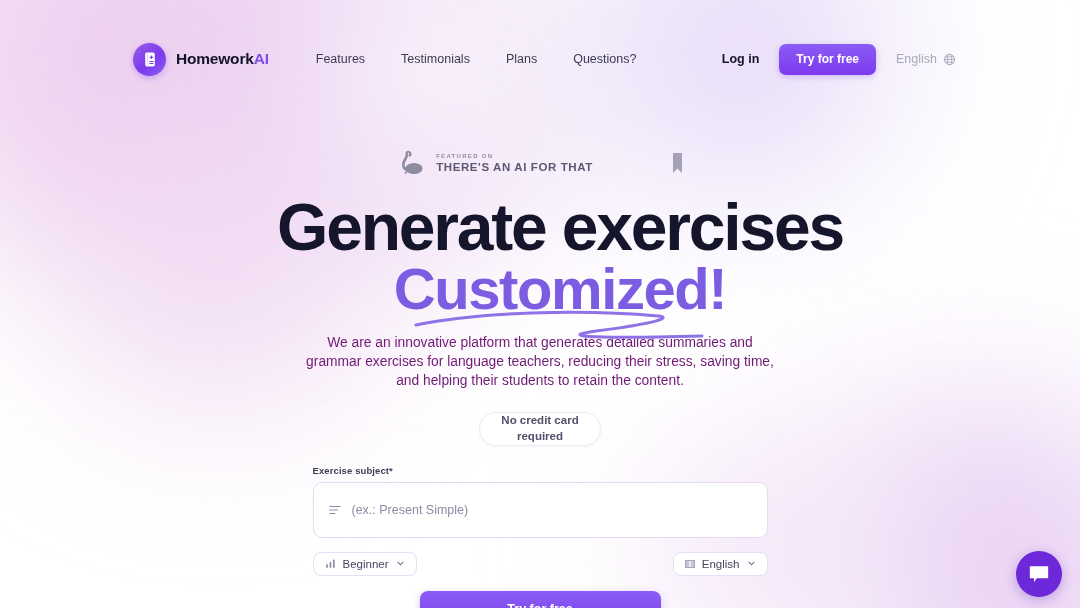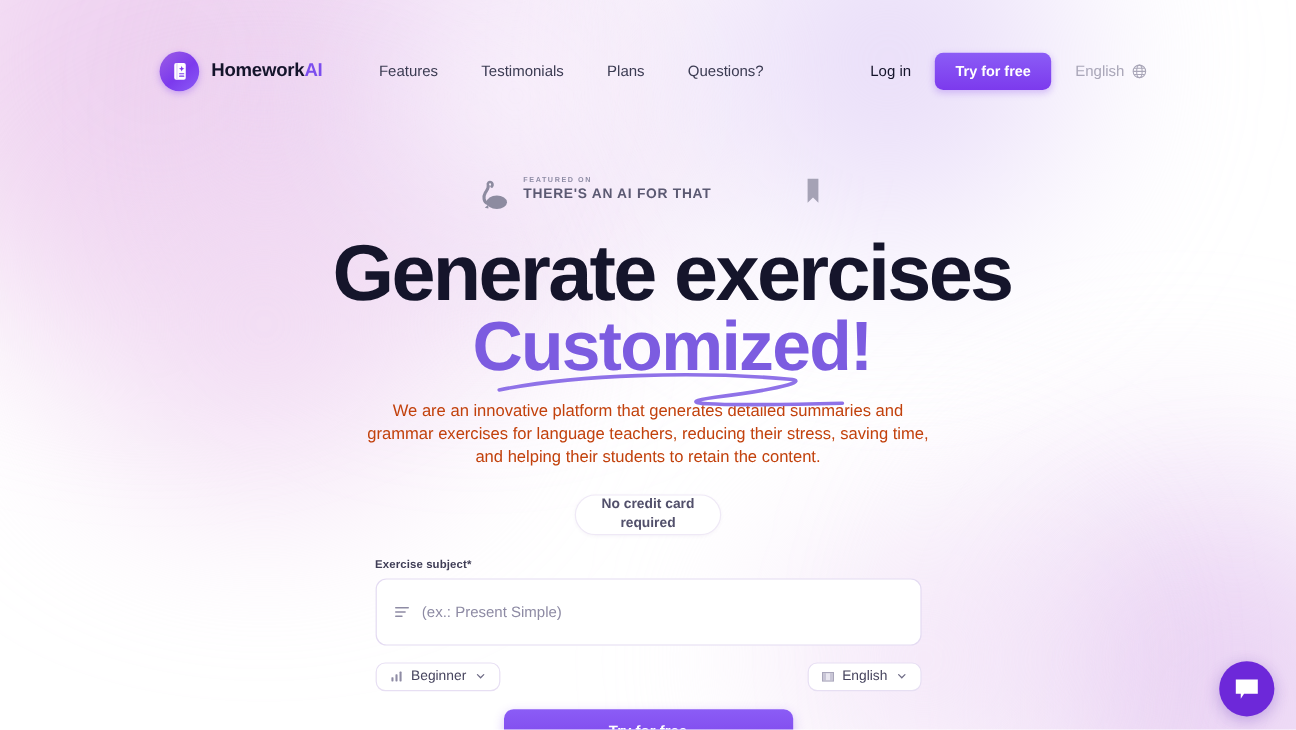--- a/index.html
+++ b/index.html
@@ -43,46 +43,46 @@
     display:flex; align-items:center; justify-content:center;
     box-shadow:0 2px 6px rgba(124,58,237,.35);
   }
   .brand-name { font-size:15.5px; font-weight:700; color:#14142b; letter-spacing:-.2px; white-space:nowrap; }
   .brand-name .ai { color:#7c4dee; }
 
   nav { display:flex; align-items:center; gap:36px; margin-left:47px; }
   .nav-link { font-size:12.5px; color:#3b3b52; text-decoration:none; white-space:nowrap; cursor:pointer; }
 
   .header-right { margin-left:auto; margin-right:124px; display:flex; align-items:center; gap:20px; }
-  .login-link { font-size:12.5px; color:#14142b; font-weight:400; text-decoration:none; cursor:pointer; white-space:nowrap; }
+  .login-link { font-size:12.5px; color:#14142b; font-weight:700; text-decoration:none; cursor:pointer; white-space:nowrap; }
   .btn-try-top {
     background:linear-gradient(180deg,#8b5cf6 0%,#7c3aed 100%);
     color:#fff; font-size:12px; font-weight:700; border:none; cursor:pointer;
     padding:0 17px; height:31px; border-radius:7px; white-space:nowrap;
     box-shadow:0 2px 6px rgba(124,58,237,.28);
   }
   .lang-top { display:flex; align-items:center; gap:6px; font-size:12.5px; color:#a9a6b8; cursor:pointer; white-space:nowrap; }
 
   
   main { position:absolute; inset:0; z-index:5; display:flex; flex-direction:column; align-items:center; }
 
-  .featured-badge { margin-top:148px; display:flex; align-items:flex-start; gap:9px; height:34px; }
+  .featured-badge { margin-top:148px; display:flex; align-items:center; gap:9px; height:34px; }
   .featured-text { display:flex; flex-direction:column; gap:2px; }
   .featured-small { font-size:6px; font-weight:700; letter-spacing:1.3px; color:#8f8da6; }
   .featured-big  { font-size:11.5px; font-weight:800; letter-spacing:.6px; color:#5b5972; white-space:nowrap; }
 
   h1 { margin-top:18px; text-align:center; line-height:.96;margin-left:40px; }
   .h1-line1 { display:block; font-size:66px; font-weight:700; color:#15152b; letter-spacing:-2.2px; }
   .h1-line2-wrap { display:block; position:relative; margin-top:2px; }
   .h1-line2 { font-size:58px; font-weight:700; color:#7c5ce0; letter-spacing:-1.4px; }
   .underline-svg { position:absolute; left:50%; transform:translateX(-50%); top:44px; pointer-events:none; }
 
   .subtitle {
     margin-top:16px; width:470px; text-align:center;
-    font-size:13.8px; line-height:1.38; color:#c2410c;
+    font-size:13.8px; line-height:1.38; color:#701a75;
   }
 
   .nocard {
     margin-top:22px; width:122px; height:47px;
     background:#fff; border:1px solid #efe9f6; border-radius:24px;
     display:flex; align-items:center; justify-content:center; text-align:center;
     font-size:11.5px; line-height:1.38; color:#52506b;
     box-shadow:0 1px 3px rgba(90,60,140,.05);
     font-weight:bold;
   }

